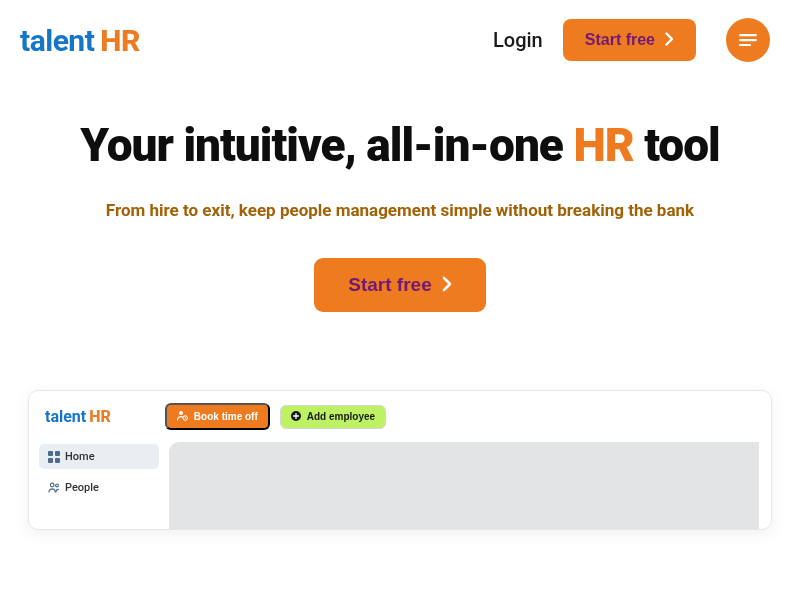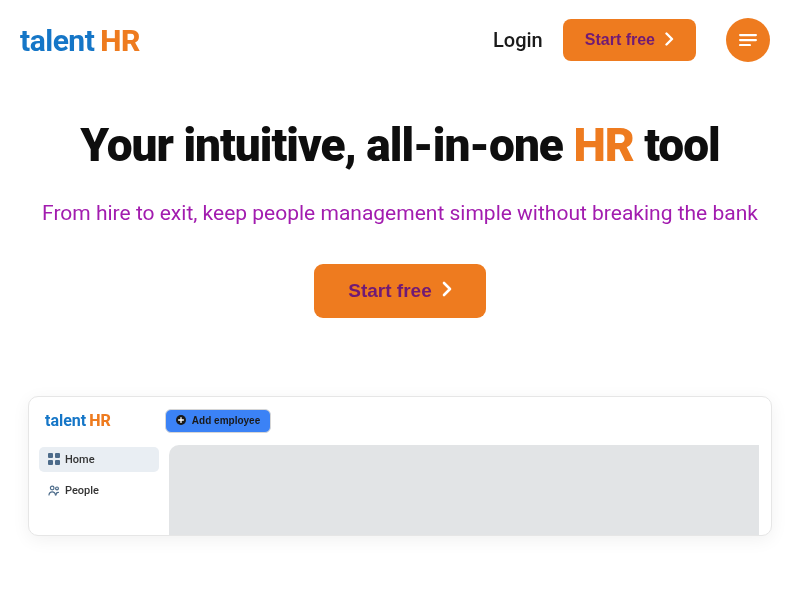--- a/index.html
+++ b/index.html
@@ -85,23 +85,23 @@
   .hero-title {
     font-size: 46px;
     font-weight: 900;
     line-height: 1.12;
     letter-spacing: -1px;
     color: #0e0e0e;
   }
   .hero-title .accent { color: #ee7b1f; }
   .hero-sub {
     margin-top: 26px;
-    font-size: 21px;
-    font-weight: 400;
-    color: #a21caf;
+    font-size: 17px;
+    font-weight: 700;
+    color: #a16207;
     line-height: 1.45;
   }
   .hero-cta {
     margin-top: 36px;
     display: flex;
     justify-content: center;
   }
   .hero-cta .btn-primary {
     padding: 16px 34px;
     font-size: 19px;
@@ -138,21 +138,21 @@
     display: inline-flex;
     align-items: center;
     gap: 6px;
     border-radius: 6px;
     padding: 5px 10px;
     font-size: 10px;
     font-weight: 600;
     cursor: pointer;
   }
   .pill-orange { background: #ee7b1f; color: #fff; }
-  .pill-outline { background: #3b82f6; color: #1a1a1a; border: 1px solid #d6d6d6; }
+  .pill-outline { background: #bef264; color: #1a1a1a; border: 1px solid #d6d6d6; }
   .pill .icn { font-size: 10px; line-height: 1; }
 
   .preview-body {
     display: flex;
     height: calc(100% - 44px);
   }
   .preview-side {
     width: 140px;
     padding: 4px 10px;
     display: flex;
@@ -227,20 +227,31 @@
   </div>
 </section>
 
 <div class="preview-wrap">
   <div class="preview">
     <div class="preview-top">
       <div class="preview-logo">
         <span class="t">talent</span>
         <span class="h">HR</span>
       </div>
+      <button class="pill pill-orange">
+        <span class="icn">
+          <svg width="11" height="11" viewBox="0 0 11 11" fill="#fff">
+              <circle cx="4" cy="3" r="2"></circle>
+              <path d="M0.5 10c0-2 1.6-3.4 3.5-3.4 0.7 0 1.3 0.2 1.9 0.5" stroke="#fff" stroke-width="1.2" fill="none" stroke-linecap="round"></path>
+              <circle cx="8.2" cy="8" r="2.3" fill="none" stroke="#fff" stroke-width="1"></circle>
+              <path d="M8.2 6.8V8l0.9 0.6" stroke="#fff" stroke-width="0.9" fill="none" stroke-linecap="round"></path>
+            </svg>
+        </span>
+        <span>Book time off</span>
+      </button>
       <button class="pill pill-outline">
         <span class="icn">
           <svg width="10" height="10" viewBox="0 0 10 10">
               <circle cx="5" cy="5" r="5" fill="#1a1a1a"></circle>
               <path d="M5 2.6v4.8M2.6 5h4.8" stroke="#fff" stroke-width="1.3" stroke-linecap="round"></path>
             </svg>
         </span>
         <span>Add employee</span>
       </button>
     </div>

